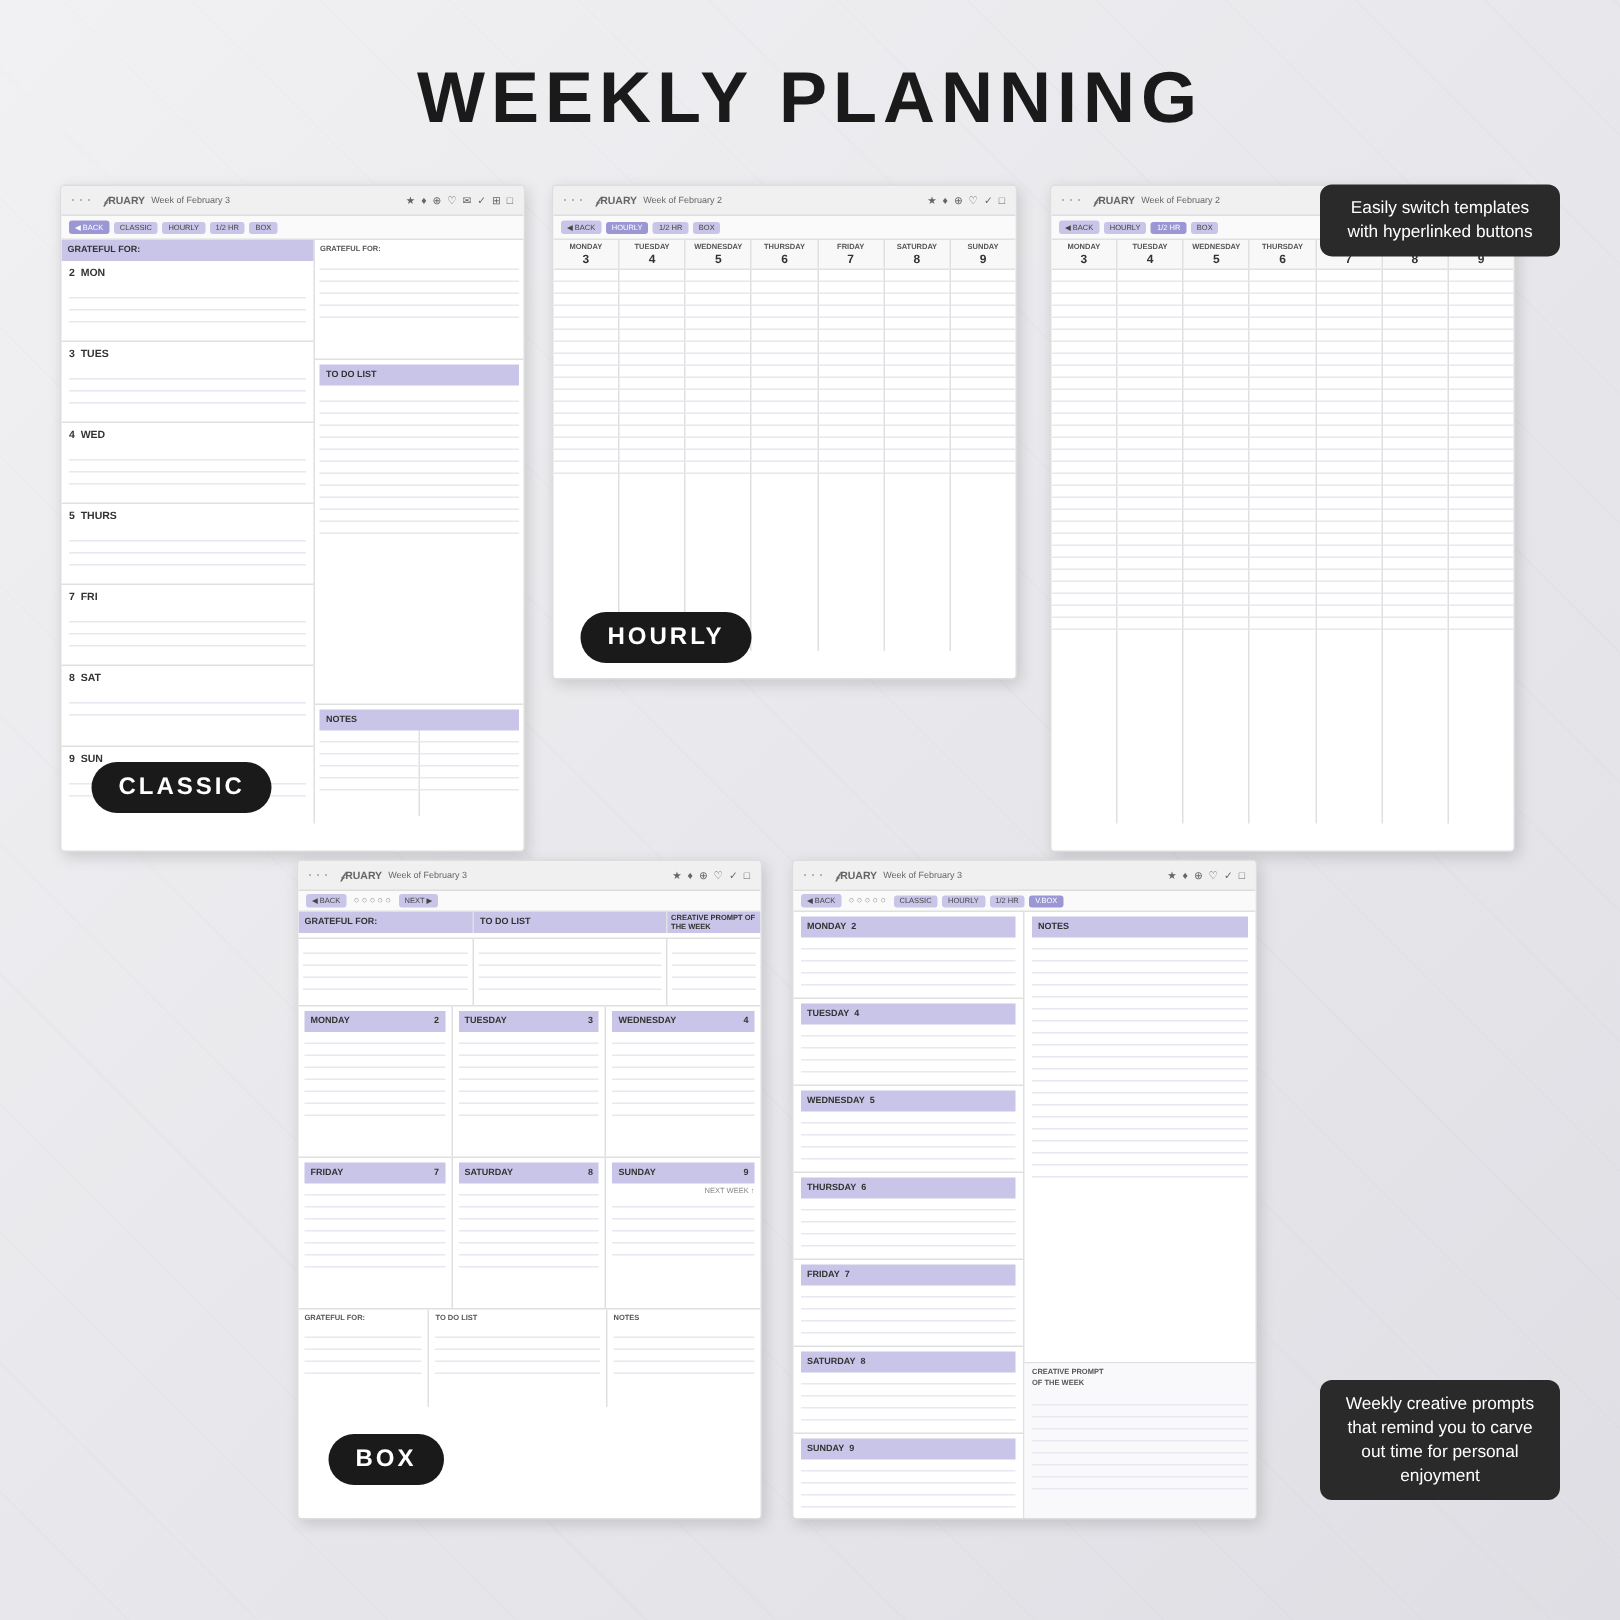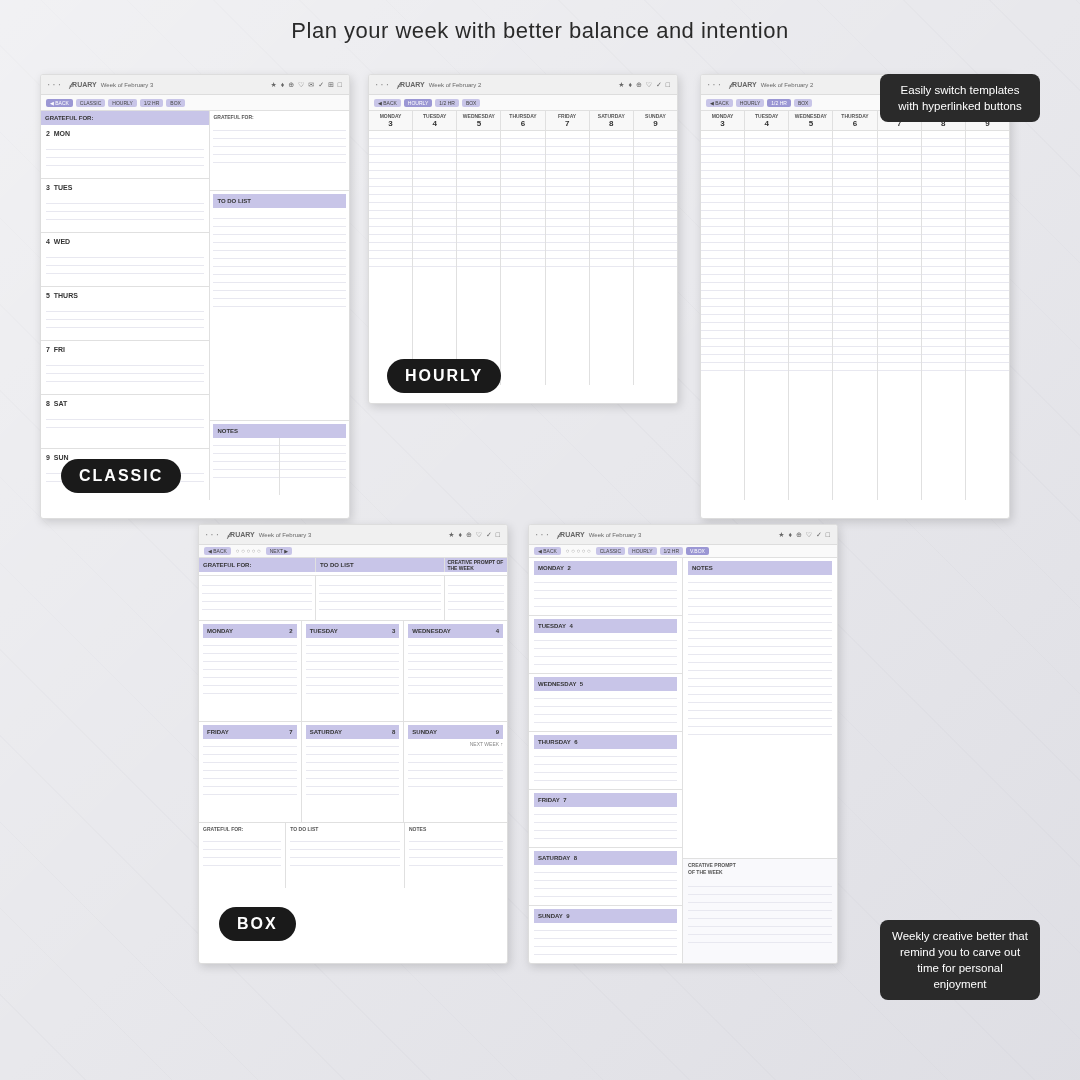--- a/index.html
+++ b/index.html
@@ -256,31 +256,31 @@
       border-bottom: 1px solid #e8e8f0;
       height: 8px;
       width: 100%;
     }
   </style>
 </head>
 <body>
 
 <div class="page-wrapper">
 
-  <p class="page-subtitle">Plan your week with better balance and intention</p>
+  <h1 class="page-title">WEEKLY PLANNING</h1>
 
   <div class="planners-area">
 
     <div class="tooltip-bubble tooltip-top-right">
       <span>Easily switch templates
 with hyperlinked buttons</span>
     </div>
 
     <div class="tooltip-bubble tooltip-bottom-right">
-      <span>Weekly creative better that
+      <span>Weekly creative prompts that
 remind you to carve out time for
 personal enjoyment</span>
     </div>
 
     <div class="planner-card card-classic">
 
       <div class="planner-header-bar">
         <span class="dots">···</span>
         <span style="font-size:7px;color:#666;margin-left:6px;font-weight:700;">𝒻RUARY</span>
         <span style="font-size:6px;color:#666;margin-left:4px;">Week of February 3</span>

